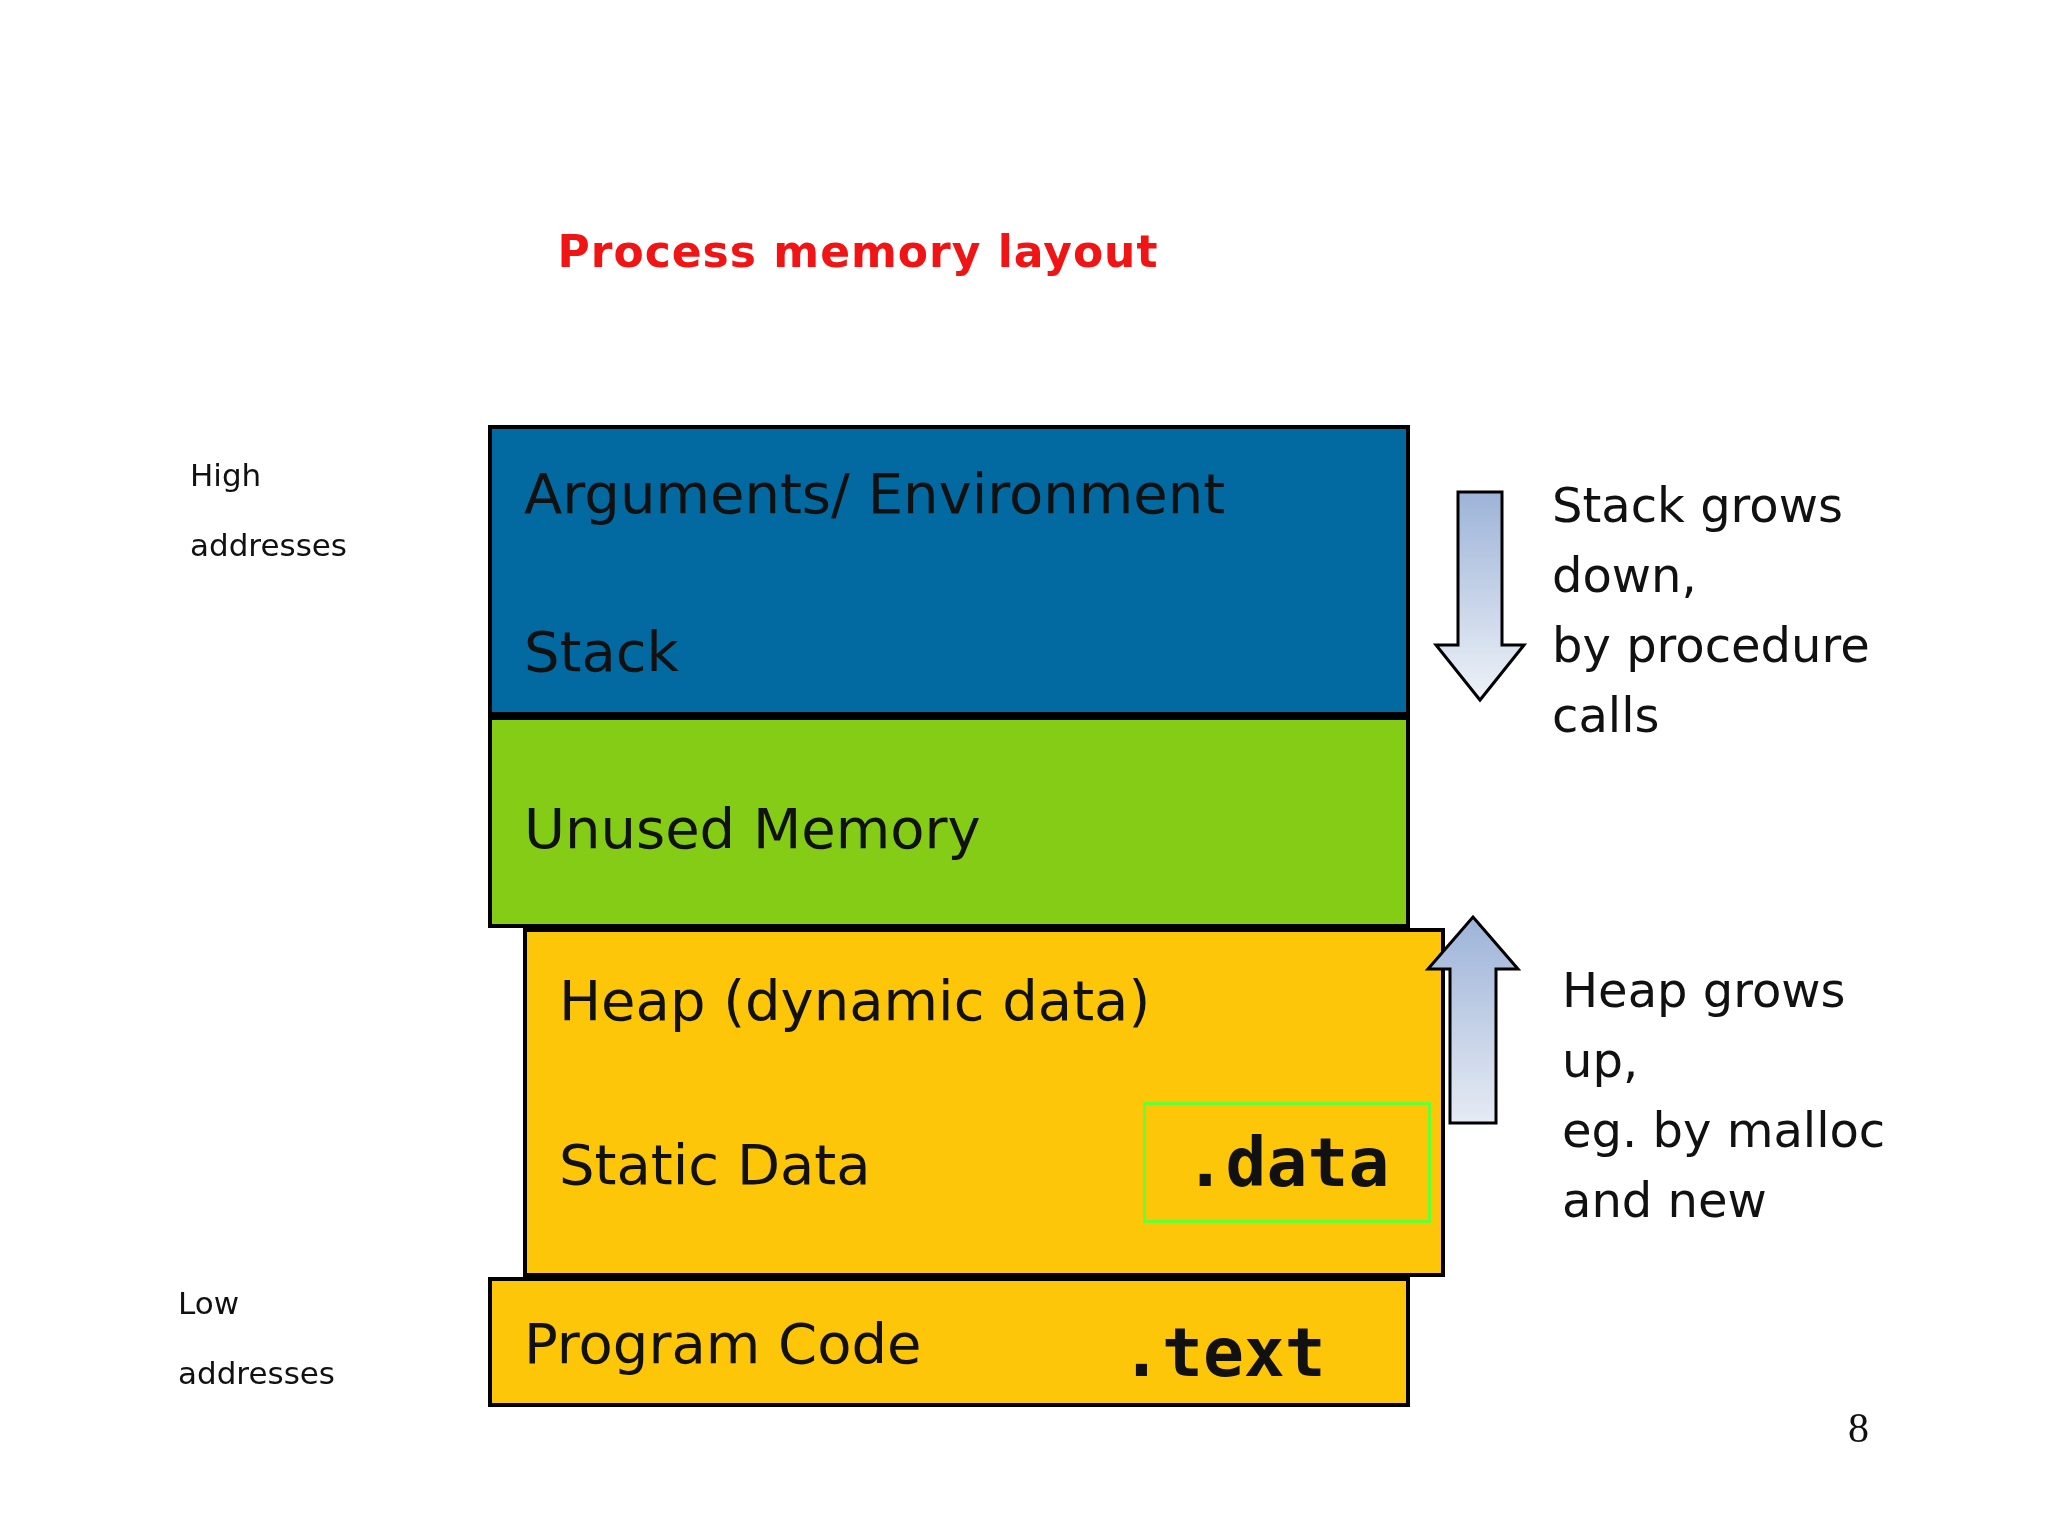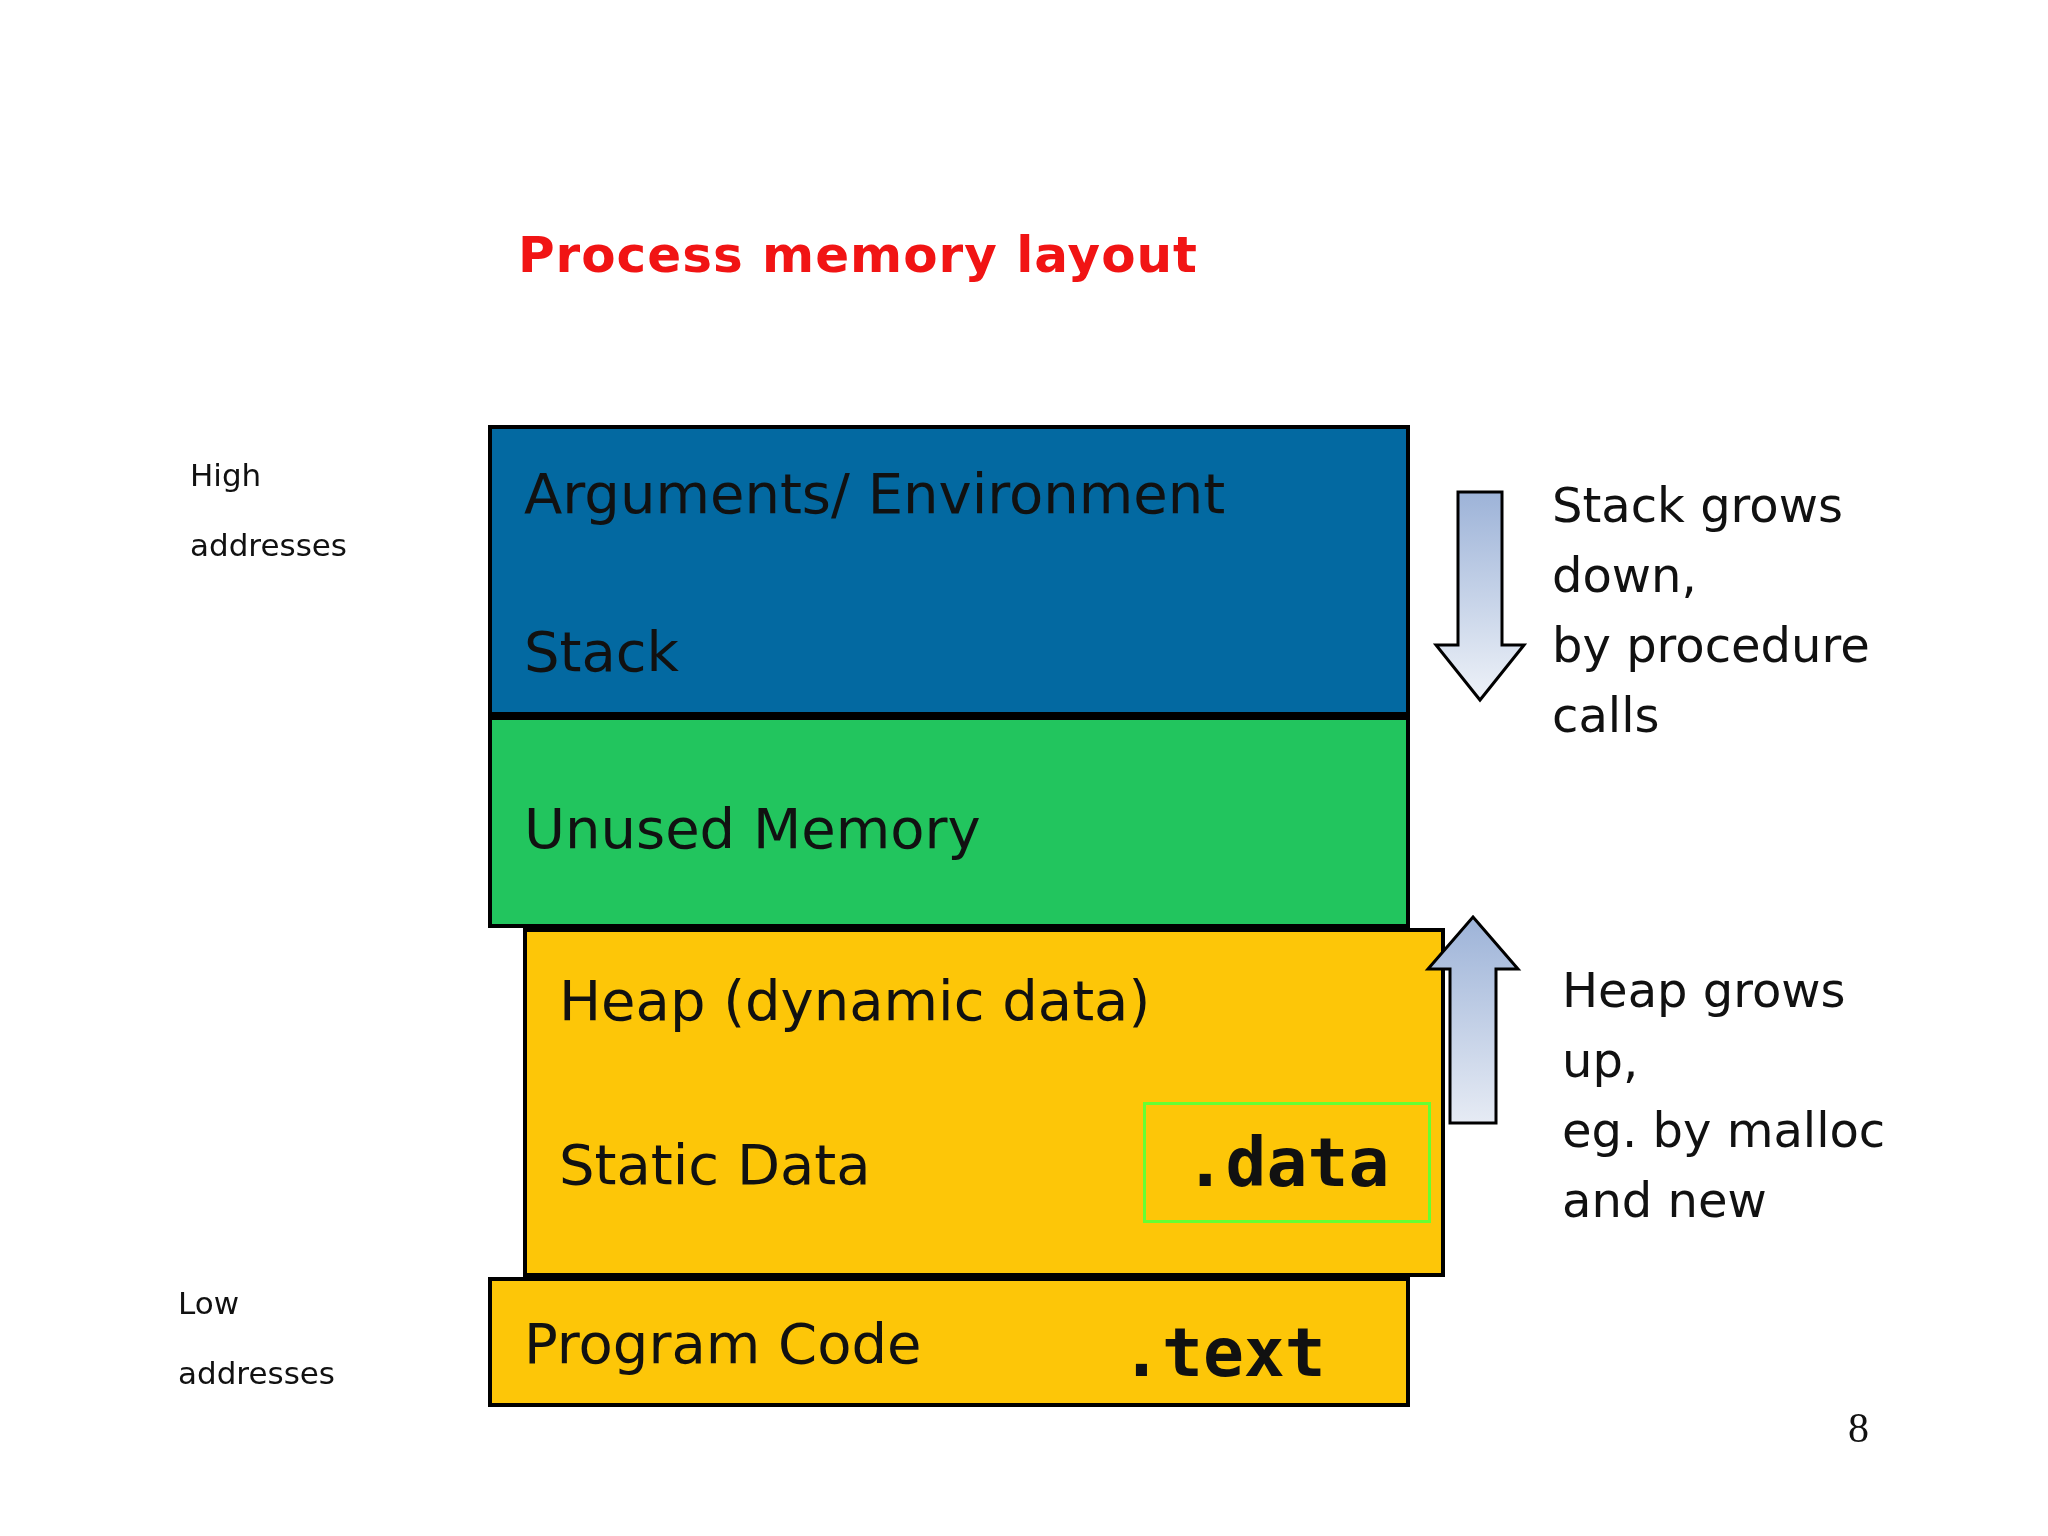--- a/index.html
+++ b/index.html
@@ -8,21 +8,21 @@
     width:2048px;height:1536px;
     background:#ffffff;
     font-family:"DejaVu Sans", sans-serif;
     color:#111;
     overflow:hidden;
   }
   .abs{position:absolute;}
   .title{
     left:488px;top:226px;width:740px;
     text-align:center;
-    font-size:50px;font-weight:bold;
+    font-size:44px;font-weight:bold;
     color:#f11414;
     letter-spacing:1px;
   }
   .addr-label{
     font-size:31px;line-height:70px;
     color:#111;white-space:nowrap;
   }
   .region{
     left:488px;width:922px;
     border:4px solid #000;
@@ -73,21 +73,21 @@
   <div class="abs addr-label" style="left:178px;top:1268px;">
     <div>Low</div>
     <div>addresses</div>
   </div>
 
   <div class="abs region region-stack" style="background-color: #0369a1;">
     <div class="rlabel" style="top:32px;">Arguments/ Environment</div>
     <div class="rlabel" style="top:190px;">Stack</div>
   </div>
 
-  <div class="abs region region-unused" style="background-color: #22c55e;">
+  <div class="abs region region-unused" style="background-color: #84cc16;">
     <div class="rlabel" style="top:76px;">Unused Memory</div>
   </div>
 
   <div class="abs region region-heapstatic" style="background-color: rgb(253, 198, 8); margin-left: 35px;">
     <div class="rlabel" style="top:36px;">Heap (dynamic data)</div>
     <div class="rlabel" style="top:200px;">Static Data</div>
     <div class="data-outline">
       <span class="seg-tag" style="position:static;">.data</span>
     </div>
   </div>

